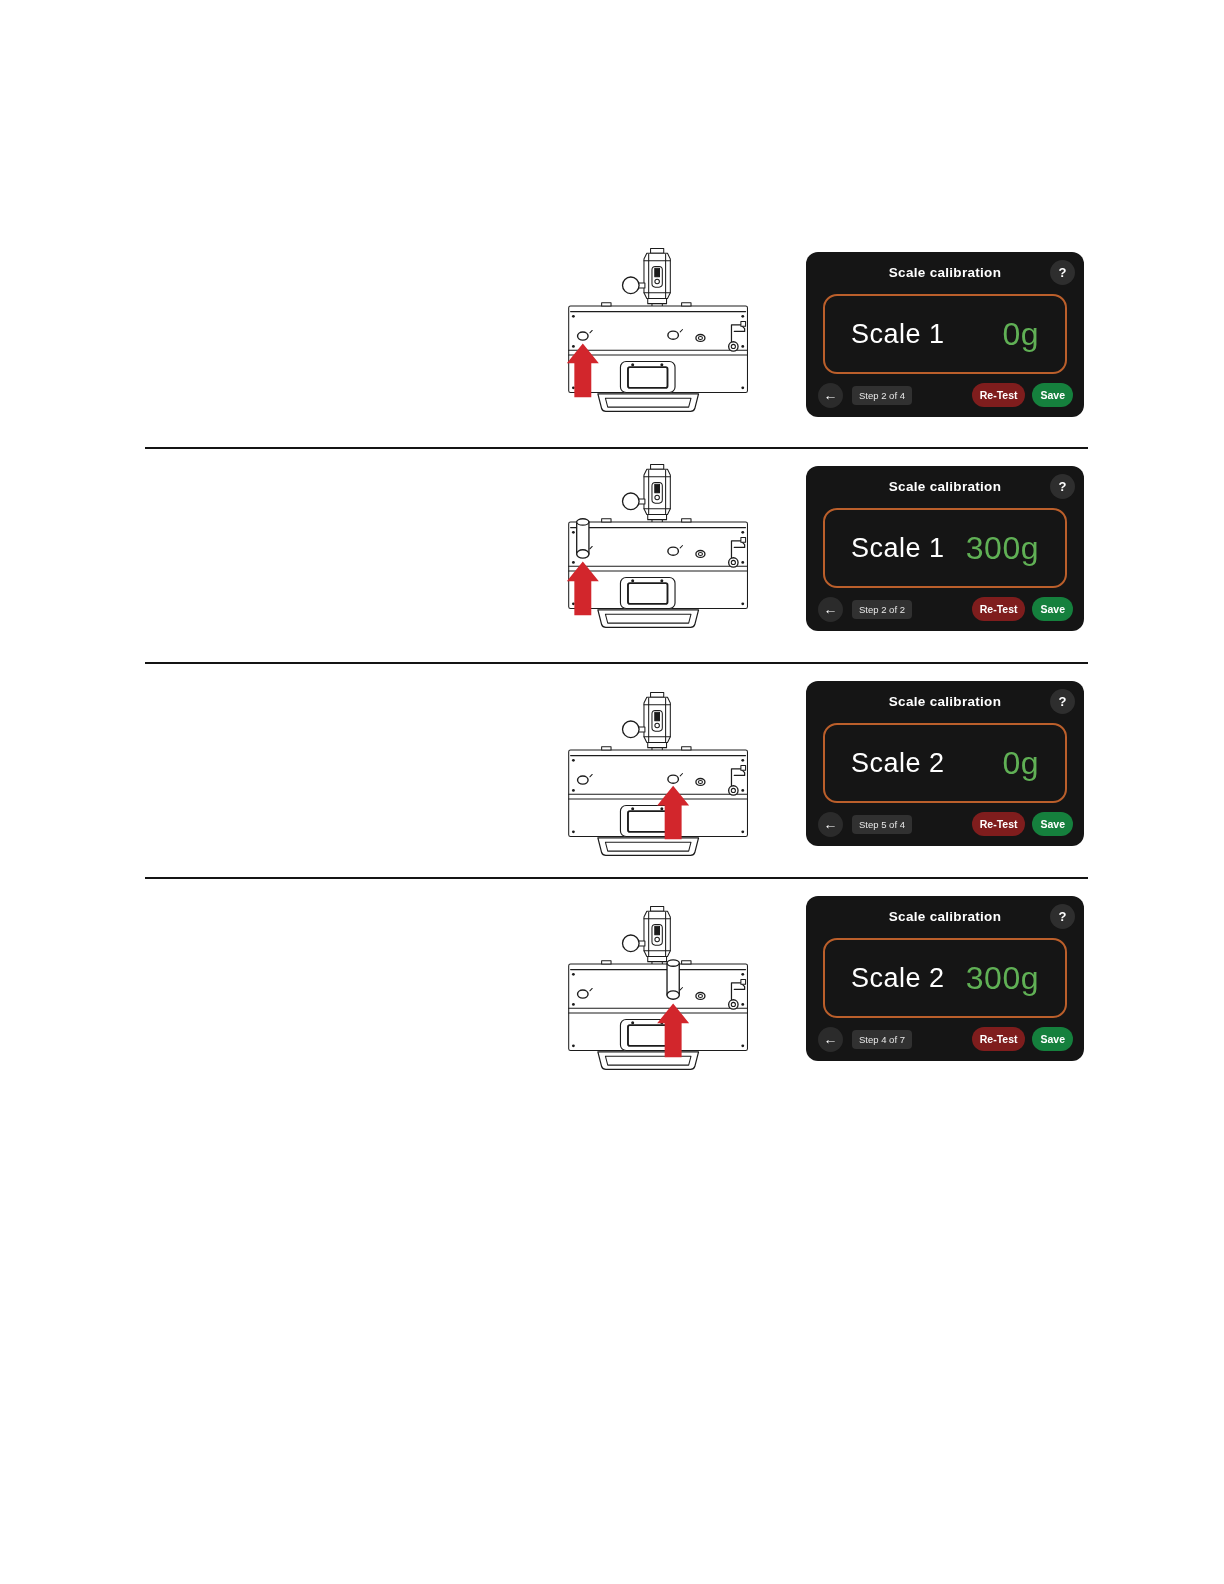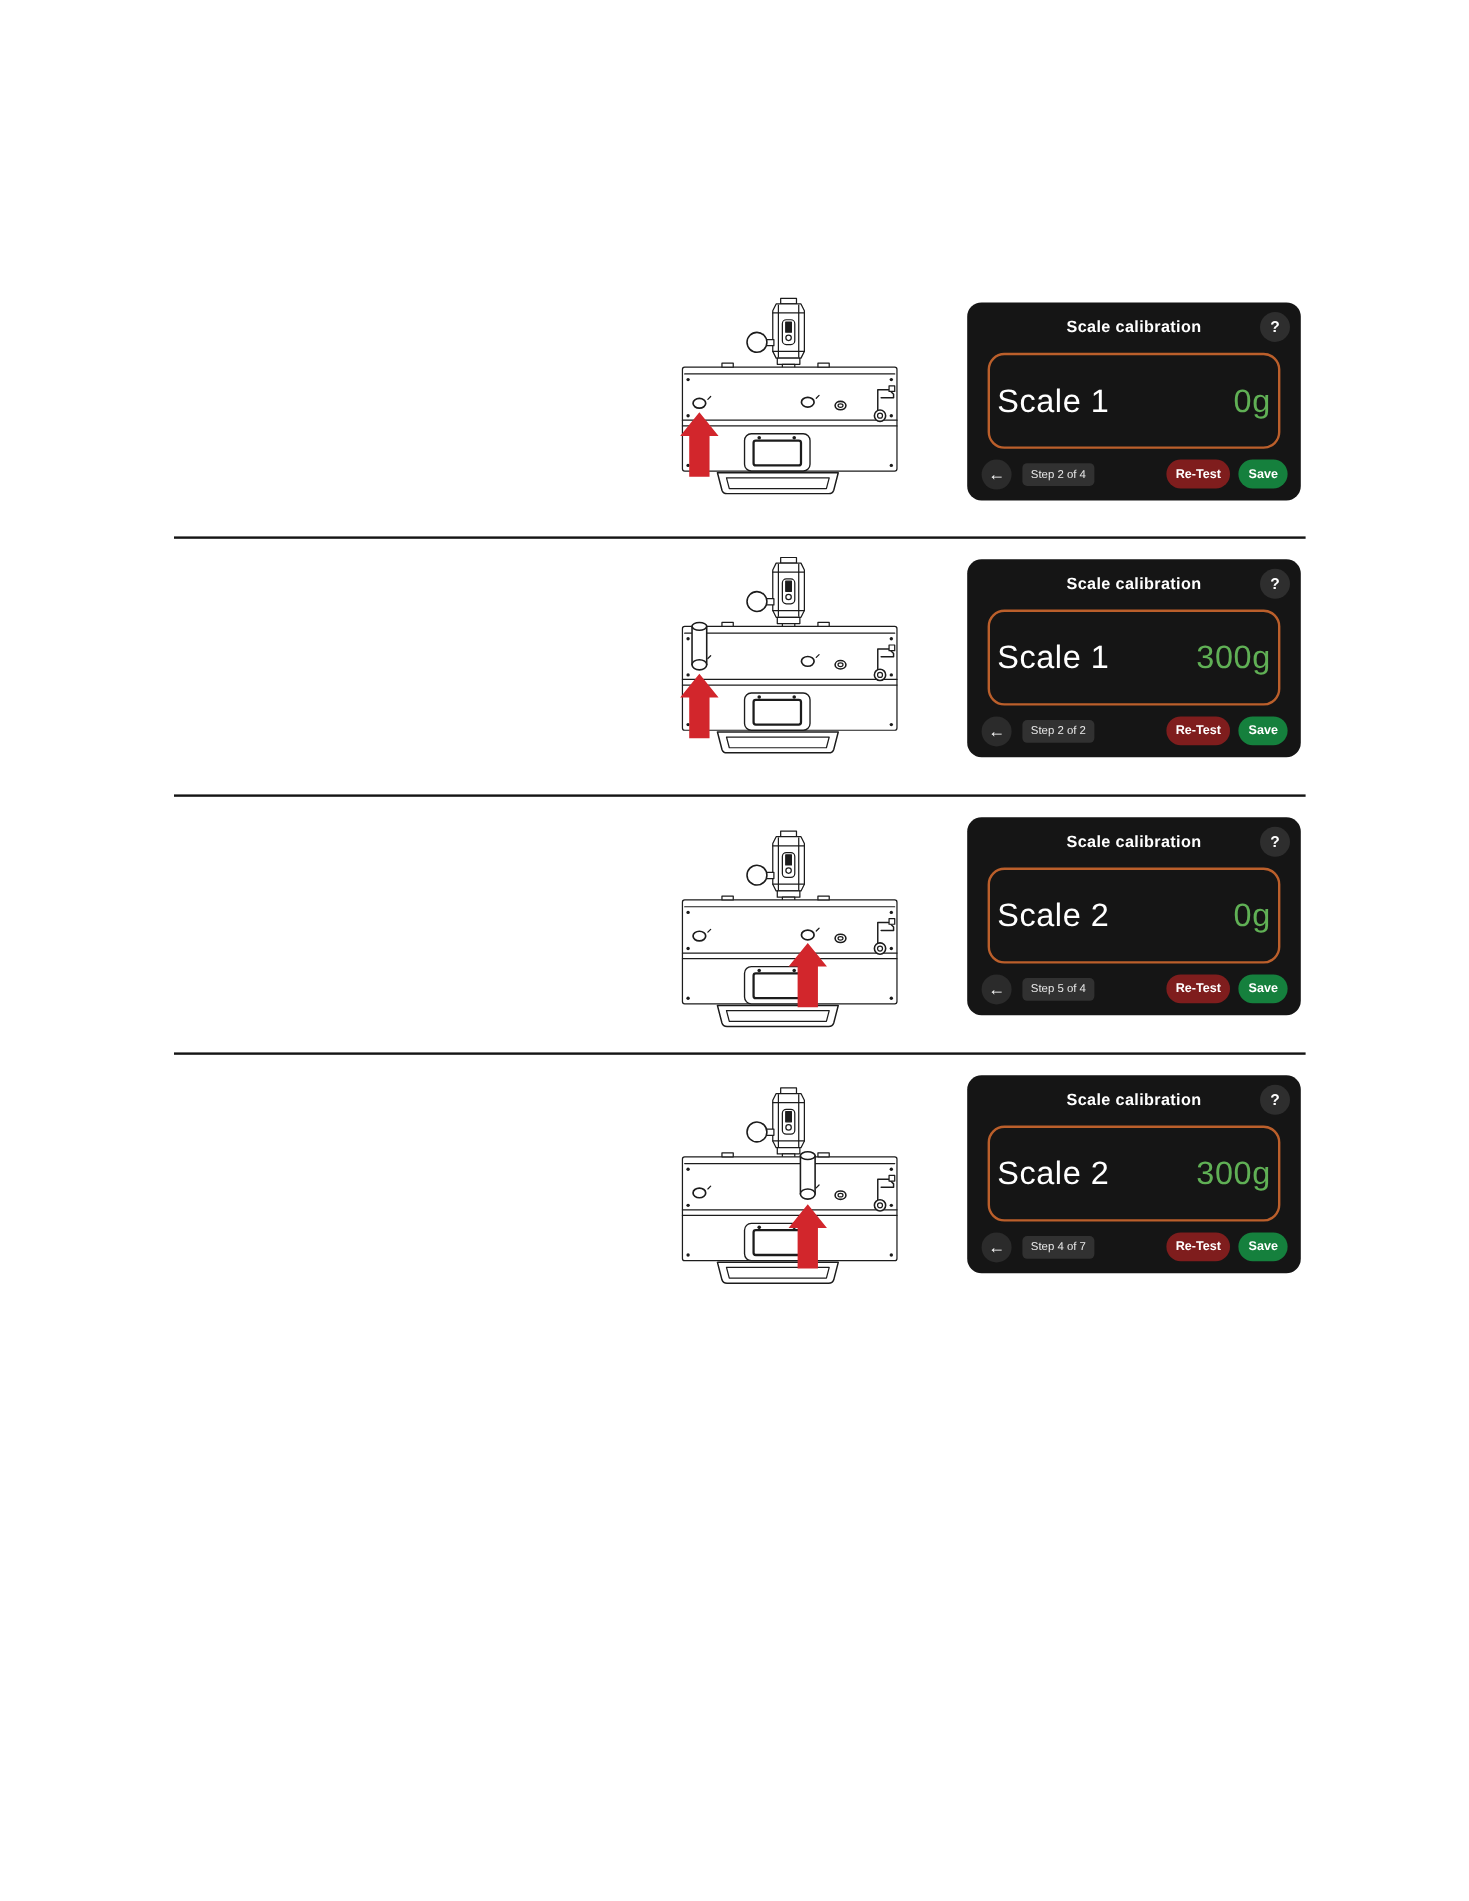--- a/index.html
+++ b/index.html
@@ -23,24 +23,24 @@
     color:#ffffff;font-size:13.5px;font-weight:bold;letter-spacing:.3px;
   }
   .help-btn{
     position:absolute;top:8px;right:9px;width:25px;height:25px;border-radius:50%;
     background:#2e2e2e;color:#ffffff;font-weight:bold;font-size:13px;
     display:flex;align-items:center;justify-content:center;cursor:pointer;
   }
   .display-box{
     position:absolute;left:17px;right:17px;top:42px;height:80px;
     border:2px solid #bb5f2b;border-radius:14px;box-sizing:border-box;
-    display:flex;align-items:center;justify-content:space-between;padding:0 6px;
+    display:flex;align-items:center;justify-content:space-between;padding:0 26px;
   }
   .scale-label{color:#ffffff;font-size:27px;letter-spacing:.5px;}
-  .scale-value{color:#60b055;font-size:27px;letter-spacing:.5px;}
+  .scale-value{color:#60b055;font-size:32px;letter-spacing:.5px;}
   .panel-footer{
     position:absolute;left:12px;right:11px;bottom:9px;height:26px;
     display:flex;align-items:center;
   }
   .back-btn{
     width:25px;height:25px;border-radius:50%;background:#2b2b2b;color:#ffffff;
     display:flex;align-items:center;justify-content:center;font-size:14px;
     font-weight:bold;cursor:pointer;flex:0 0 auto;
   }
   .step-badge{

